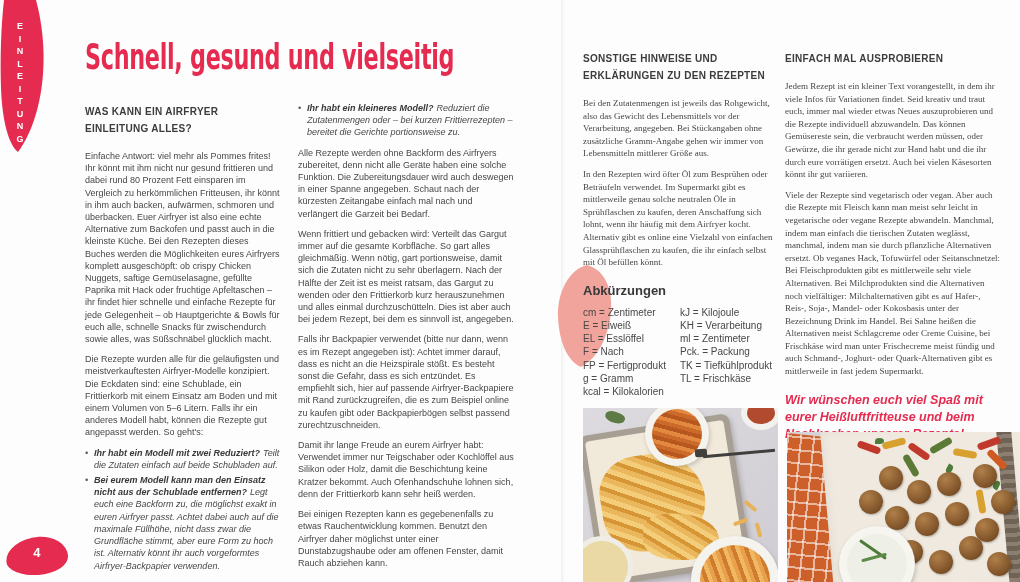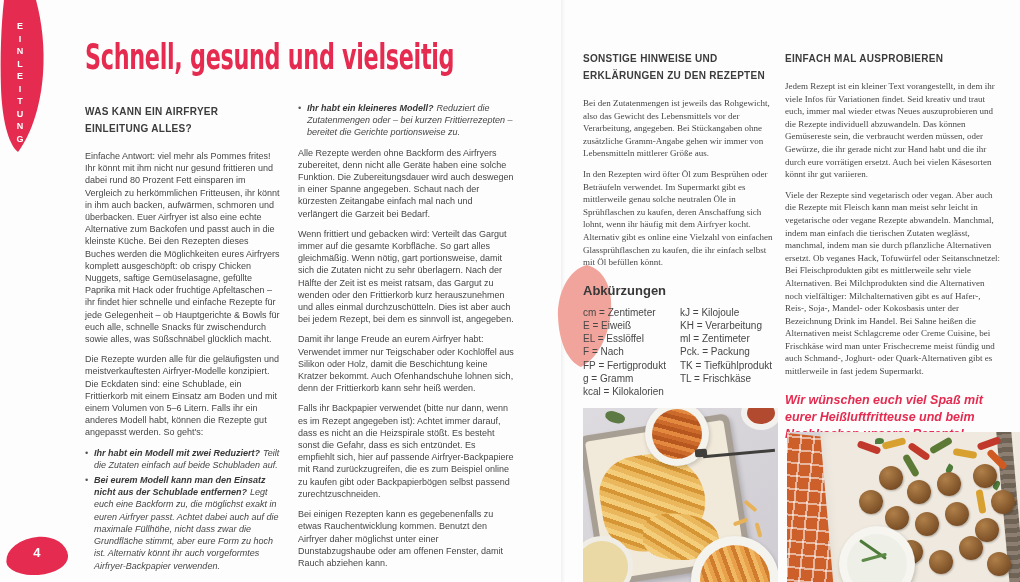--- a/index.html
+++ b/index.html
@@ -141,22 +141,22 @@
   </div>
 
   <div class="col col2">
     <ul>
       <li>
         <span class="lead">Ihr habt ein kleineres Modell?</span><span>Reduziert die Zutatenmengen oder – bei kurzen Frittierrezepten – bereitet die Gerichte portionsweise zu.</span>
       </li>
     </ul>
     <p>Alle Rezepte werden ohne Backform des Airfryers zubereitet, denn nicht alle Geräte haben eine solche Funktion. Die Zubereitungsdauer wird auch deswegen in einer Spanne angegeben. Schaut nach der kürzesten Zeitangabe einfach mal nach und verlängert die Garzeit bei Bedarf.</p>
     <p>Wenn frittiert und gebacken wird: Verteilt das Gargut immer auf die gesamte Korbfläche. So gart alles gleichmäßig. Wenn nötig, gart portionsweise, damit sich die Zutaten nicht zu sehr überlagern. Nach der Hälfte der Zeit ist es meist ratsam, das Gargut zu wenden oder den Frittierkorb kurz herauszunehmen und alles einmal durchzuschütteln. Dies ist aber auch bei jedem Rezept, bei dem es sinnvoll ist, angegeben.</p>
+    <p>Falls ihr Backpapier verwendet (bitte nur dann, wenn es im Rezept angegeben ist): Achtet immer darauf, dass es nicht an die Heizspirale stößt. Es besteht sonst die Gefahr, dass es sich entzündet. Es empfiehlt sich, hier auf passende Airfryer-Backpapiere mit Rand zurückzugreifen, die es zum Beispiel online zu kaufen gibt oder Backpapierbögen selbst passend zurechtzuschneiden.</p>
     <p>Damit ihr lange Freude an eurem Airfryer habt: Verwendet immer nur Teigschaber oder Kochlöffel aus Silikon oder Holz, damit die Beschichtung keine Kratzer bekommt. Auch Ofenhandschuhe lohnen sich, denn der Frittierkorb kann sehr heiß werden.</p>
-    <p>Falls ihr Backpapier verwendet (bitte nur dann, wenn es im Rezept angegeben ist): Achtet immer darauf, dass es nicht an die Heizspirale stößt. Es besteht sonst die Gefahr, dass es sich entzündet. Es empfiehlt sich, hier auf passende Airfryer-Backpapiere mit Rand zurückzugreifen, die es zum Beispiel online zu kaufen gibt oder Backpapierbögen selbst passend zurechtzuschneiden.</p>
     <p>Bei einigen Rezepten kann es gegebenenfalls zu etwas Rauchentwicklung kommen. Benutzt den Airfryer daher möglichst unter einer Dunstabzugshaube oder am offenen Fenster, damit Rauch abziehen kann.</p>
   </div>
 
   <div class="col col3">
     <h2>SONSTIGE HINWEISE UND ERKLÄRUNGEN ZU DEN REZEPTEN</h2>
     <p>Bei den Zutatenmengen ist jeweils das Rohgewicht, also das Gewicht des Lebensmittels vor der Verarbeitung, angegeben. Bei Stückangaben ohne zusätzliche Gramm-Angabe gehen wir immer von Lebensmitteln mittlerer Größe aus.</p>
     <p>In den Rezepten wird öfter Öl zum Besprühen oder Beträufeln verwendet. Im Supermarkt gibt es mittlerweile genau solche neutralen Öle in Sprühflaschen zu kaufen, deren Anschaffung sich lohnt, wenn ihr häufig mit dem Airfryer kocht. Alternativ gibt es online eine Vielzahl von einfachen Glassprühflaschen zu kaufen, die ihr einfach selbst mit Öl befüllen könnt.</p>
 
     <div class="abbr">
       <svg class="abbr-blob" width="60" height="112" viewBox="0 0 60 112">

